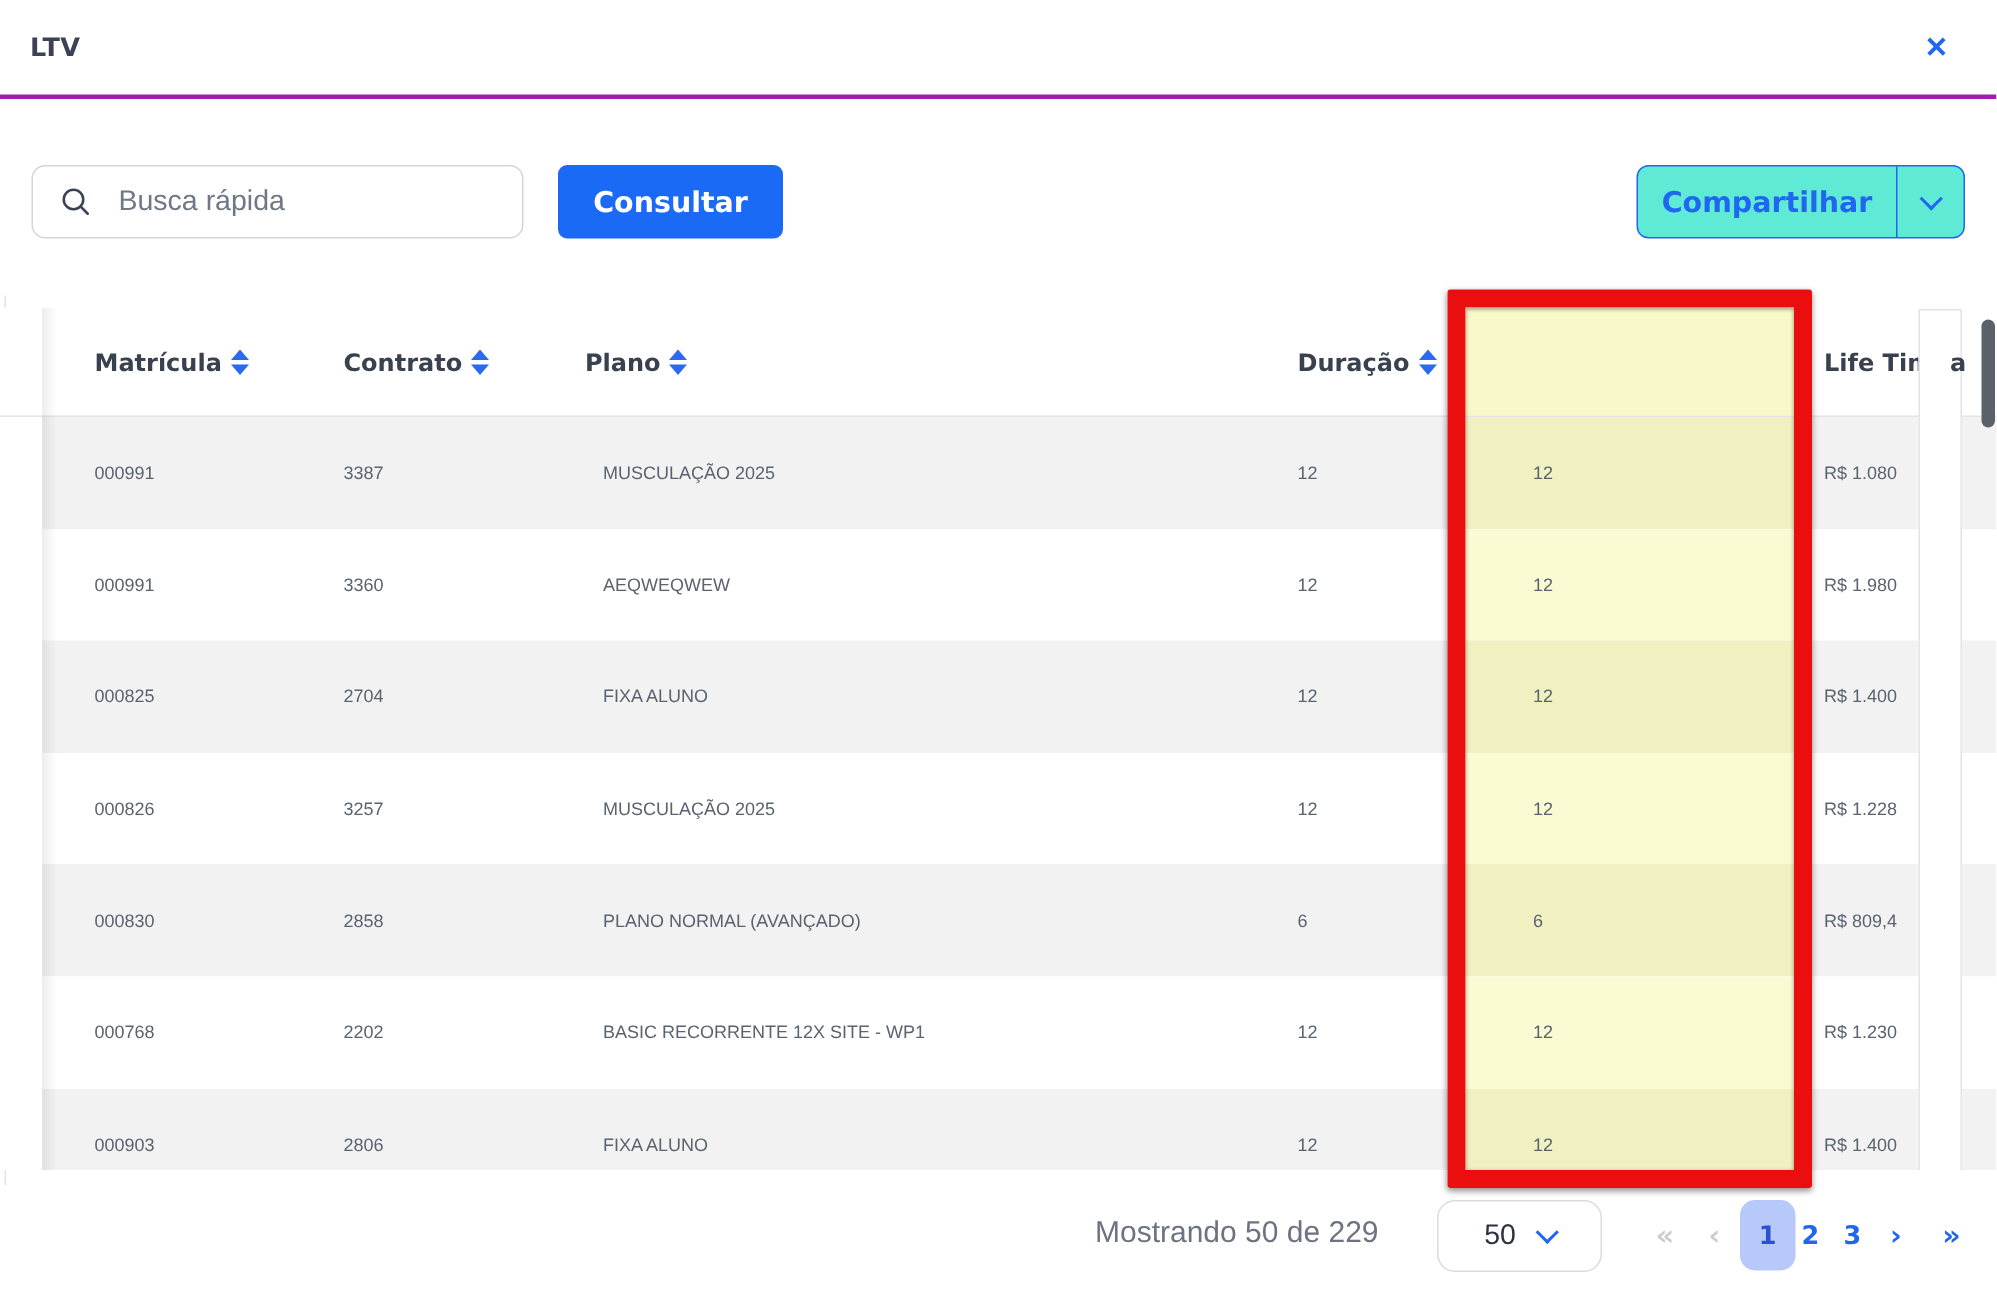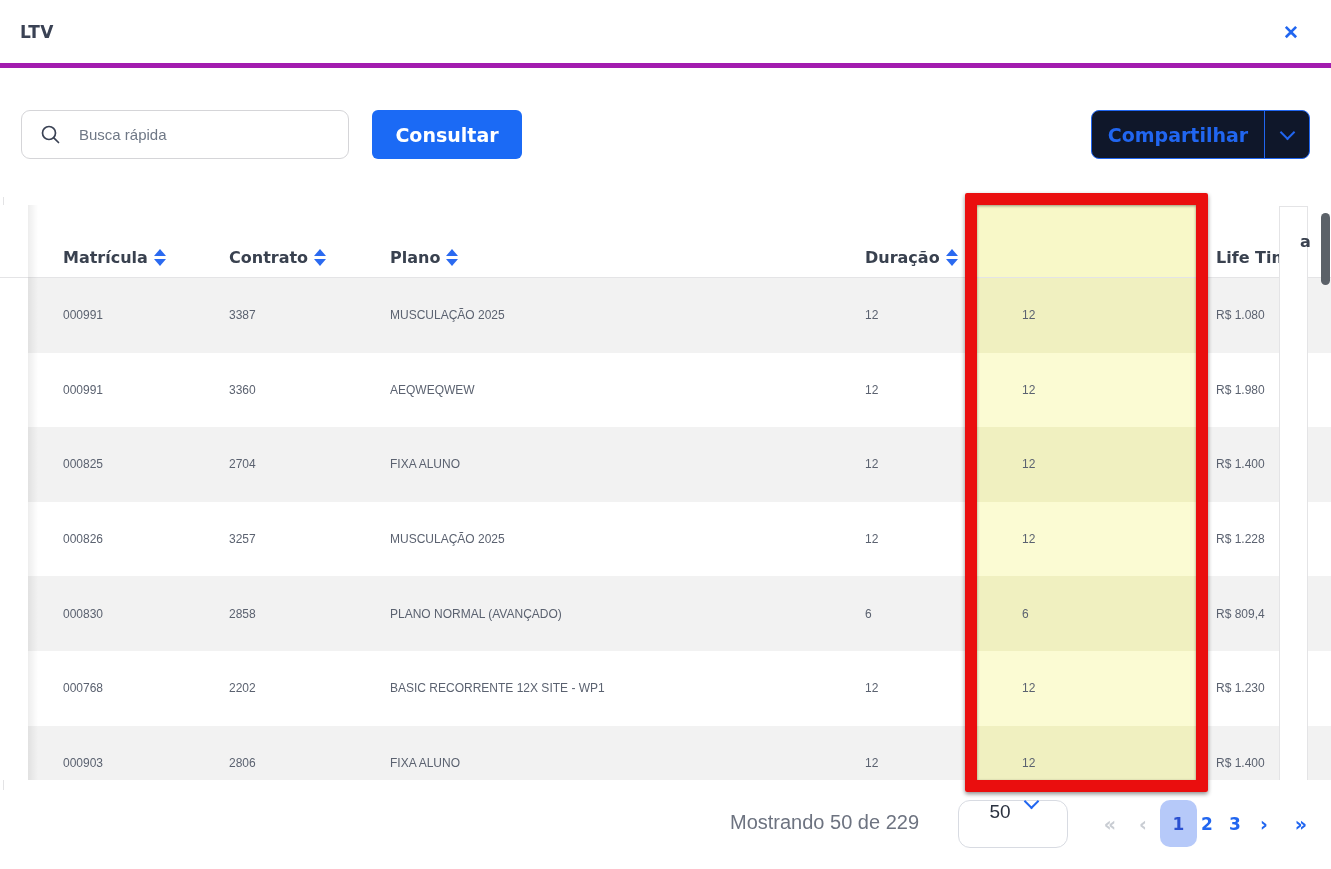--- a/index.html
+++ b/index.html
@@ -1,73 +1,73 @@
 <!DOCTYPE html>
 <html><head>
 <meta charset="utf-8">
 <style>
   html,body{margin:0;padding:0;}
   body{
     width:1331px;height:869px;position:relative;overflow:hidden;
     background:#ffffff;font-family:"Liberation Sans",sans-serif;color:#5b6270;
   }
   
-  .topbar{position:absolute;left:0;top:0;width:1331px;height:63px;background:#fff;border-bottom:5px solid #a21caf;}
+  .topbar{position:absolute;left:0;top:0;width:1331px;height:63px;background:#fff;border-bottom:3px solid #a21caf;}
   .modal-title{position:absolute;left:20px;top:22px;font-family:"DejaVu Sans",sans-serif;font-weight:bold;font-size:17px;color:#3a4254;letter-spacing:.3px;}
   .close-btn{position:absolute;left:1279px;top:20px;width:24px;height:24px;display:flex;align-items:center;justify-content:center;
     color:#2166f0;font-size:19px;font-weight:bold;cursor:pointer;}
   
   .search-box{position:absolute;left:21px;top:110px;width:328px;height:49px;border:1px solid #d5d5d8;border-radius:9px;
     display:flex;align-items:center;gap:16px;padding:0 18px;box-sizing:border-box;background:#fff;}
   .search-box svg{flex:0 0 auto;}
-  .search-input{border:none;outline:none;flex:1;font-family:"Liberation Sans",sans-serif;font-size:15px;color:#ef4444;background:transparent;min-width:0;}
+  .search-input{border:none;outline:none;flex:1;font-family:"Liberation Sans",sans-serif;font-size:19px;color:#ef4444;background:transparent;min-width:0;}
   .search-input::placeholder{color:#6f7886;opacity:1;}
   .btn-consultar{position:absolute;left:372px;top:110px;width:150px;height:49px;background:#1b6af5;border:none;border-radius:6px;
     color:#fff;font-family:"DejaVu Sans",sans-serif;font-weight:bold;font-size:19px;cursor:pointer;}
   .btn-share{position:absolute;left:1091px;top:110px;width:219px;height:49px;border:1px solid #2166f0;border-radius:8px;
-    display:flex;box-sizing:border-box;background:#0f172a;cursor:pointer;}
+    display:flex;box-sizing:border-box;background:#5eead4;cursor:pointer;}
   .share-main{flex:1;display:flex;align-items:center;justify-content:center;color:#2166f0;
     font-family:"DejaVu Sans",sans-serif;font-weight:bold;font-size:19px;border-right:1px solid #2166f0;}
   .share-caret{width:44px;display:flex;align-items:center;justify-content:center;}
   .chev-down{width:9px;height:9px;border-right:2px solid #2166f0;border-bottom:2px solid #2166f0;transform:rotate(45deg);margin-top:-5px;}
   
   .left-edge-line{position:absolute;left:3px;top:197px;width:1px;height:593px;background:#e3e3e5;}
   .table-wrap{position:absolute;left:0;top:205px;width:1331px;height:575px;overflow:hidden;background:#fff;}
   .thead{position:relative;height:72px;background:#fff;border-bottom:1px solid #e4e4e6;}
-  .hcell{position:absolute;top:16px;height:100%;display:flex;align-items:center;gap:6px;
+  .hcell{position:absolute;top:0;height:100%;display:flex;align-items:center;gap:6px;
     font-family:"DejaVu Sans",sans-serif;font-weight:bold;font-size:16px;color:#39414f;white-space:nowrap;cursor:pointer;}
   .h-mat{left:63px;} .h-con{left:229px;} .h-pla{left:390px;} .h-dur{left:865px;}
   .h-lt{left:1022px;cursor:default;} .h-val{left:1216px;cursor:default;}
   .h-frag{position:absolute;left:1300px;top:0;height:100%;display:flex;align-items:center;
     font-family:"DejaVu Sans",sans-serif;font-weight:bold;font-size:16px;color:#39414f;z-index:6;}
   .sort{display:inline-flex;flex-direction:column;gap:3px;}
   .sort i{display:block;width:0;height:0;border-left:6px solid transparent;border-right:6px solid transparent;}
   .tri-up{border-bottom:7px solid #2b6af0;}
   .tri-down{border-top:7px solid #2b6af0;}
   .hl-head{position:absolute;left:977px;top:0;width:220px;height:100%;background:#f8f8c8;}
   .row{position:relative;height:74.6px;background:#fff;}
   .stripe{position:absolute;left:28px;right:0;top:0;bottom:0;background:#f2f2f2;}
   .hl-cell{position:absolute;left:977px;top:0;width:220px;height:100%;}
   .hl-even{background:#fbfbd3;} .hl-odd{background:#f0f0c0;}
   .cell{position:absolute;top:0;height:100%;display:flex;align-items:center;
     font-size:12px;color:#5b6270;white-space:nowrap;z-index:1;}
-  .c-mat{left:63px;} .c-con{left:229px;} .c-pla{left:390px;} .c-dur{left:865px;} .c-lt{left:1022px;} .c-val{left:1216px;}
+  .c-mat{left:63px;} .c-con{left:229px;} .c-pla{left:402px;} .c-dur{left:865px;} .c-lt{left:1022px;} .c-val{left:1216px;}
   .scroll-shadow{position:absolute;left:28px;top:0;width:10px;height:100%;z-index:3;
     background:linear-gradient(90deg,rgba(0,0,0,.07),rgba(0,0,0,0));}
   
   .red-box{position:absolute;left:965px;top:193px;width:243px;height:599px;box-sizing:border-box;
     border:12px solid #ea0e0e;border-radius:2px;z-index:5;pointer-events:none;
     box-shadow:0 2px 4px rgba(0,0,0,.45),inset 0 1px 3px rgba(0,0,0,.4);}
   .vstrip{position:absolute;left:1279px;top:206px;width:29px;height:574px;background:#fff;
     border:1px solid #e4e4e6;border-bottom:none;box-sizing:border-box;z-index:4;}
   .sb-thumb{position:absolute;left:1321px;top:213px;width:9px;height:72px;background:#5b6168;border-radius:5px;z-index:7;cursor:pointer;}
   
   .pg-summary{position:absolute;left:730px;top:811px;font-size:20px;color:#6d7380;}
   .pg-size{position:absolute;left:958px;top:800px;width:110px;height:48px;border:1px solid #d8dbe2;border-radius:12px;
-    box-sizing:border-box;display:flex;align-items:flex-start;justify-content:center;gap:15px;background:#fff;cursor:pointer;}
+    box-sizing:border-box;display:flex;align-items:center;justify-content:center;gap:15px;background:#fff;cursor:pointer;}
   .pg-size-value{font-size:19px;color:#2b3240;}
   .pager-item{position:absolute;top:800px;height:48px;display:flex;align-items:center;justify-content:center;
     font-family:"DejaVu Sans",sans-serif;font-weight:bold;cursor:pointer;}
   .pg-first{left:1096px;width:28px;color:#c9cdd3;font-size:19px;}
   .pg-prev{left:1132px;width:22px;color:#c9cdd3;font-size:19px;}
   .pg-page1{left:1160px;width:37px;height:47px;top:800px;background:#b6c9f9;border-radius:10px;color:#2b50d0;font-size:17px;}
   .pg-page2{left:1196px;width:22px;color:#2166f0;font-size:17px;}
   .pg-page3{left:1224px;width:22px;color:#2166f0;font-size:17px;}
   .pg-next{left:1253px;width:22px;color:#2166f0;font-size:19px;}
   .pg-last{left:1286px;width:30px;color:#2166f0;font-size:19px;}

